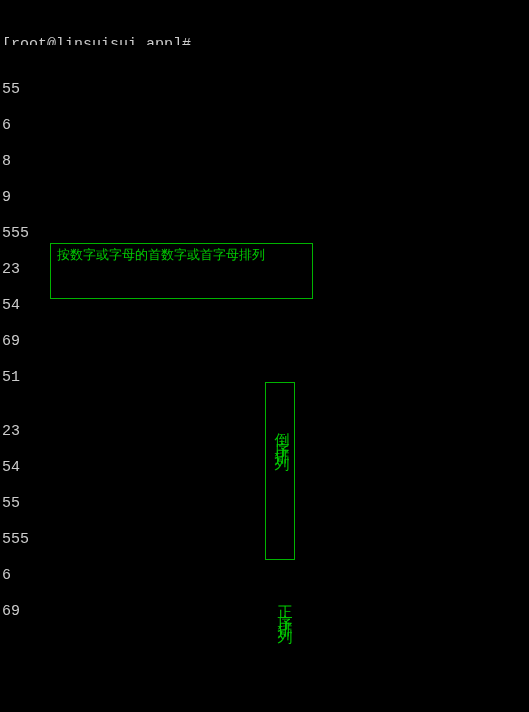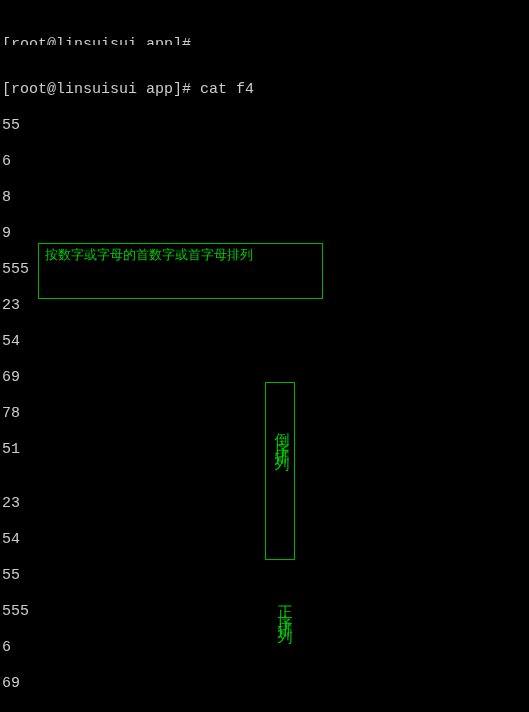--- a/index.html
+++ b/index.html
@@ -56,30 +56,28 @@
     display:block;
   }
 </style>
 </head>
 <body>
 
 <div class="terminal">
 
 <span class="top-clip">[root@linsuisui app]#</span>
 
-<span class="line"><span class="prompt-user">[root@linsuisui app]# </span><span>cat f4</span></span>
 <span class="line">55</span>
 <span class="line">6</span>
 <span class="line">8</span>
 <span class="line">9</span>
 <span class="line">555</span>
 <span class="line">23</span>
 <span class="line">54</span>
 <span class="line">69</span>
-<span class="line">78</span>
 <span class="line">51</span>
 
 <span class="line">23</span>
 <span class="line">54</span>
 <span class="line">55</span>
 <span class="line">555</span>
 <span class="line">6</span>
 <span class="line">69</span>
 
 
@@ -105,20 +103,20 @@
 
 
 
 
 
 
 
 
 </div>
 
-<div class="annotation-box" style="left:38px; top:243px; width:285px; height:56px;">
+<div class="annotation-box" style="left:50px; top:243px; width:263px; height:56px;">
   <span>按数字或字母的首数字或首字母排列</span>
 </div>
 
 <div class="vertical-box" style="left:265px; top:382px; width:30px; height:178px;"></div>
 <div class="vertical-label" style="left:273px; top:421px;">倒序排列</div>
 
 <div class="vertical-label" style="left:276px; top:594px;">正序排列</div>
 
 </body></html>

